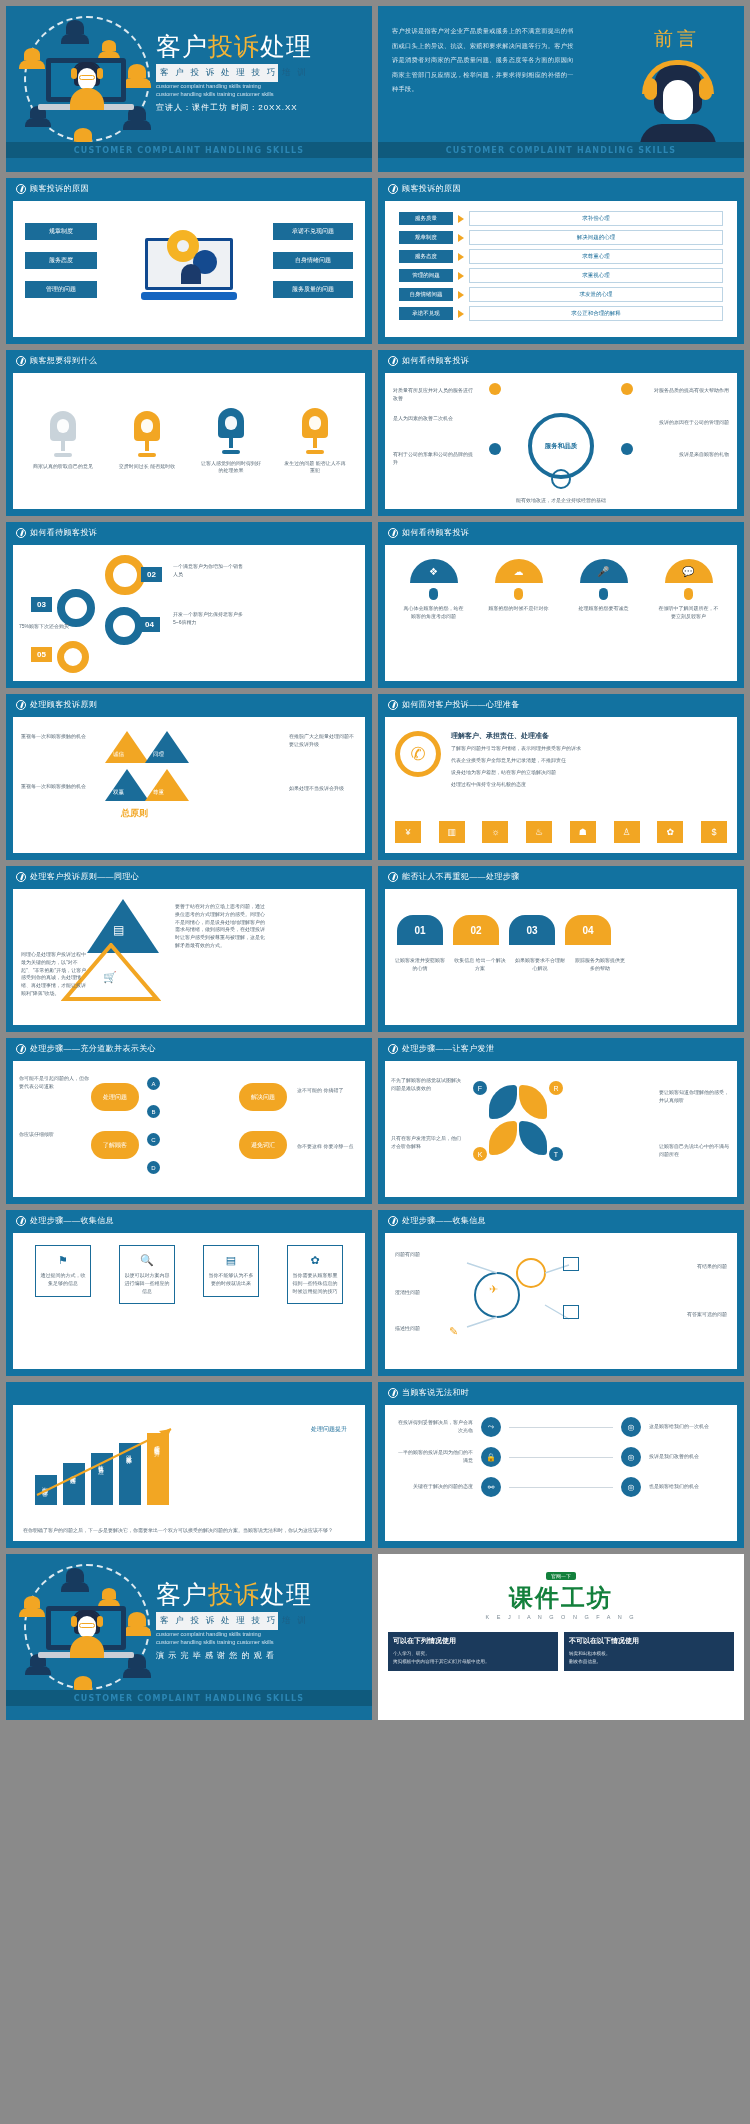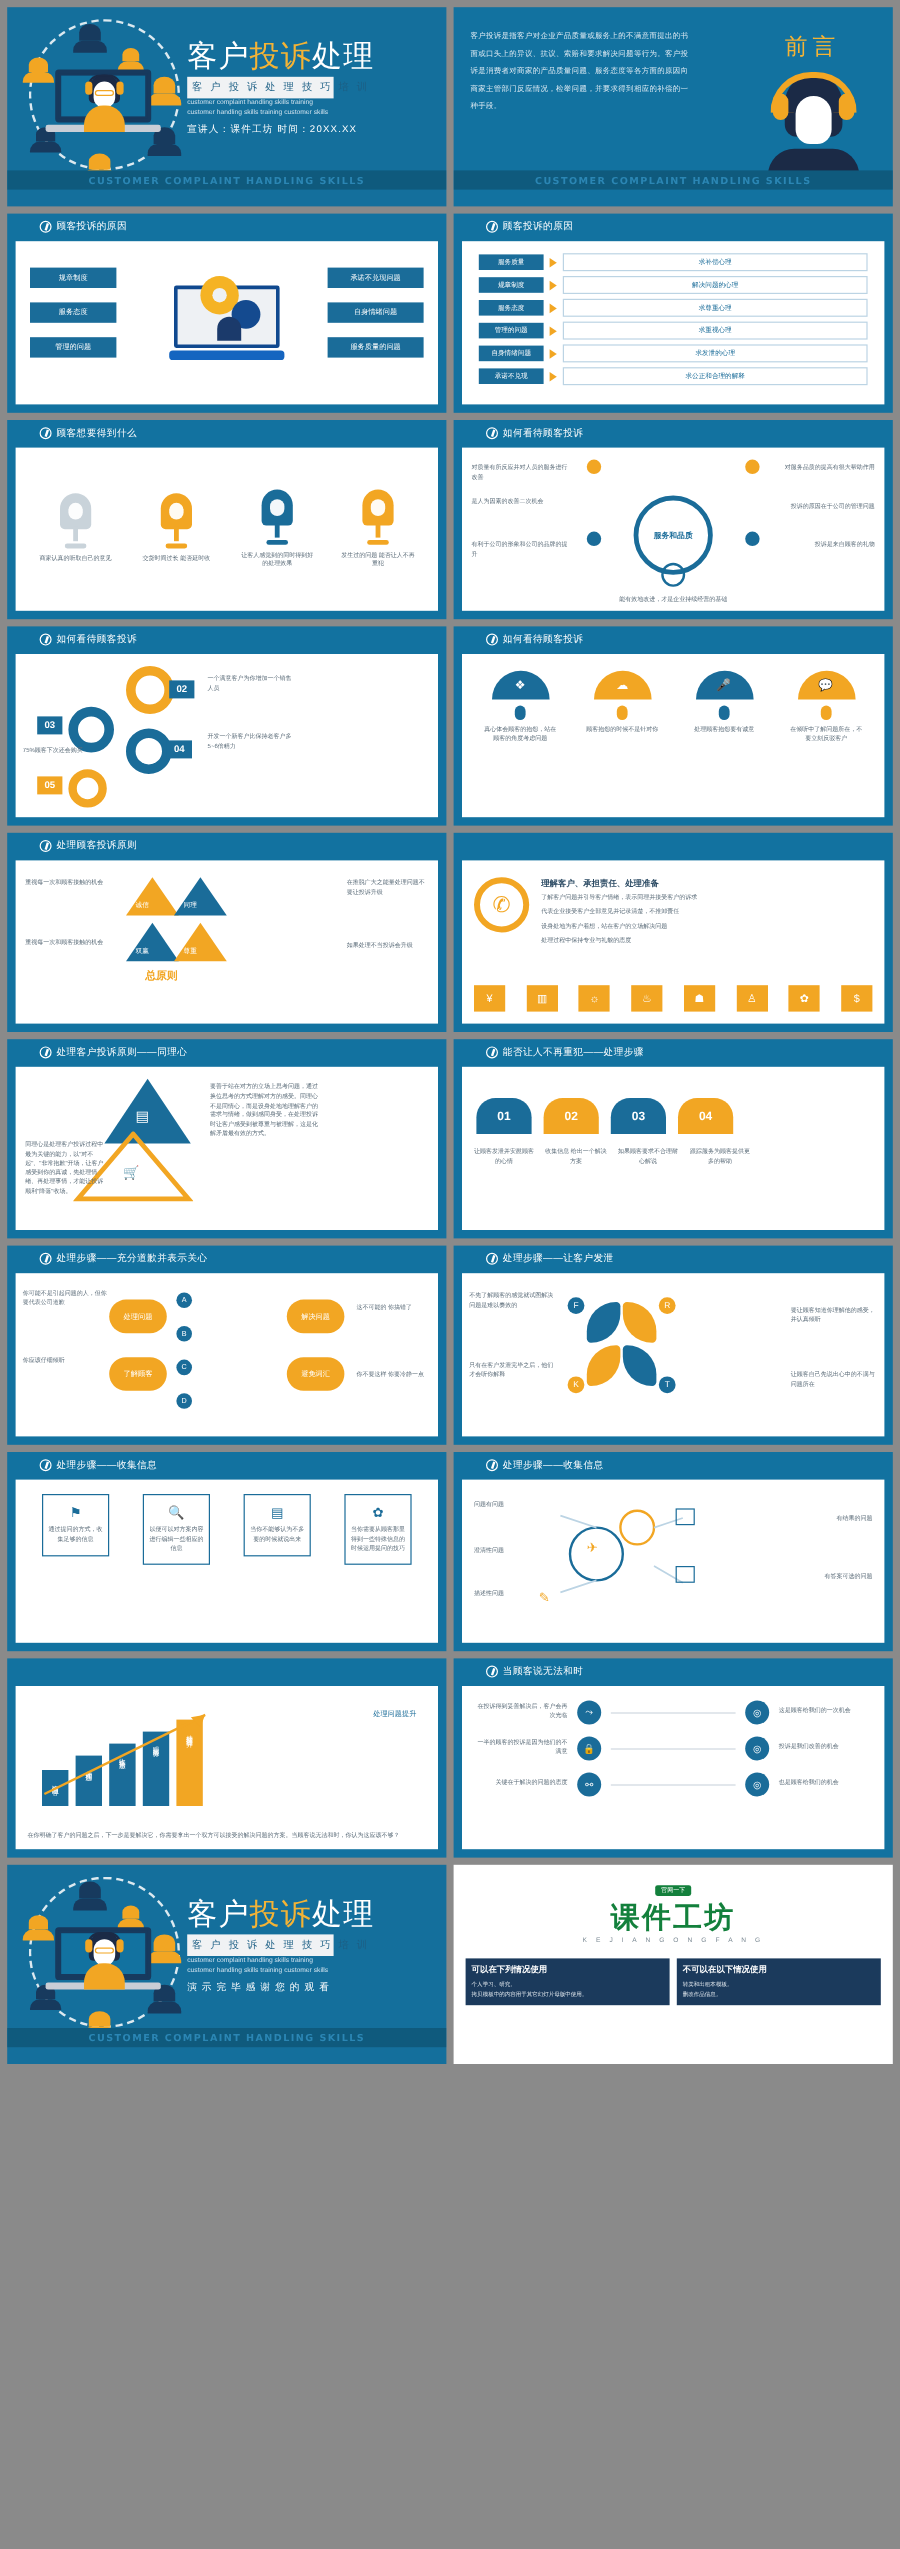--- a/index.html
+++ b/index.html
@@ -46,21 +46,21 @@
   .pf-body { position:absolute; left:14px; top:18px; width:188px; color:#dce9f2; font-size:6.2px; line-height:2.35; letter-spacing:.3px; }
   .pf-title { position:absolute; right:44px; top:20px; color:#f4b335; font-size:19px; letter-spacing:4px; }
   .pf-av { position:absolute; right:20px; top:52px; width:92px; height:96px; }
   .pf-av .hd { position:absolute; left:22px; top:4px; width:48px; height:52px; background:#1b2a46; border-radius:24px 24px 10px 10px; }
   .pf-av .fc { position:absolute; left:31px; top:22px; width:30px; height:40px; background:#fff; border-radius:15px 15px 12px 12px; }
   .pf-av .hp { position:absolute; top:20px; width:13px; height:22px; background:#f2a623; border-radius:7px; }
   .pf-av .hp.l { left:12px; } .pf-av .hp.r { right:12px; }
   .pf-av .arc { position:absolute; left:10px; top:2px; width:72px; height:34px; border:5px solid #f2a623; border-bottom:none; border-radius:36px 36px 0 0; }
   .pf-av .sh { position:absolute; left:8px; bottom:0; width:76px; height:30px; background:#1b2a46; border-radius:22px 22px 0 0; }
   
-  .shead { position:absolute; left:0; top:0; right:0; height:21px; display:flex; align-items:center; gap:4px; padding-left:10px;margin-left:17px; }
+  .shead { position:absolute; left:0; top:0; right:0; height:21px; display:flex; align-items:center; gap:4px; padding-left:10px; }
   .shead .bi { width:10px; height:10px; border:1.2px solid #fff; border-radius:50%; position:relative; flex:none; }
   .shead .bi::after { content:""; position:absolute; left:4px; top:1.5px; width:1.5px; height:6px; background:#fff; transform:rotate(18deg); }
   .shead h3 { color:#fff; font-size:8px; font-weight:normal; letter-spacing:.4px; white-space:nowrap; }
   .sbody { position:absolute; left:7px; right:7px; top:23px; bottom:7px; background:#fff; overflow:hidden; }
   
   .bluechip { background:#1a6c99; color:#fff; font-size:6px; text-align:center; padding:4px 0; }
   .gearwrap { position:absolute; left:50%; top:50%; transform:translate(-50%,-50%); }
   .lap2 { position:relative; width:96px; height:62px; }
   .lap2 .sc { position:absolute; left:4px; top:0; width:88px; height:52px; background:#eef1f4; border:3.5px solid #10498f; border-radius:2px; }
   .lap2 .bs { position:absolute; left:0; bottom:0; width:96px; height:8px; background:#1565c0; border-radius:3px; }
@@ -360,20 +360,24 @@
       <div class="tri" style="position:absolute;left:132px;top:52px;border-left:22px solid transparent;border-right:22px solid transparent;border-bottom:32px solid #f2a623;"></div>
       <span style="position:absolute;left:100px;top:34px;color:#fff;font-size:5.5px;">诚信</span>
       <span style="position:absolute;left:140px;top:34px;color:#fff;font-size:5.5px;">同理</span>
       <span style="position:absolute;left:100px;top:72px;color:#fff;font-size:5.5px;">双赢</span>
       <span style="position:absolute;left:140px;top:72px;color:#fff;font-size:5.5px;">尊重</span>
       <span style="position:absolute;left:108px;top:90px;color:#f2a623;font-size:9px;font-weight:bold;">总原则</span>
     </div>
   </div>
 
   <div class="slide">
+    <div class="shead">
+      <span class="bi"></span>
+      <h3>如何面对客户投诉——心理准备</h3>
+    </div>
     <div class="sbody">
       <div style="position:absolute;left:10px;top:14px;width:46px;height:46px;border:5px solid #f2a623;border-radius:50%;display:flex;align-items:center;justify-content:center;color:#f2a623;font-size:18px;">✆</div>
       <div style="position:absolute;left:66px;top:14px;color:#2b4a63;font-size:7px;font-weight:bold;">理解客户、承担责任、处理准备</div>
       <div style="position:absolute;left:66px;top:28px;width:180px;" class="smalltxt">了解客户问题并引导客户情绪，表示同理并接受客户的诉求</div>
       <div style="position:absolute;left:66px;top:40px;width:180px;" class="smalltxt">代表企业接受客户全部意见并记录清楚，不推卸责任</div>
       <div style="position:absolute;left:66px;top:52px;width:180px;" class="smalltxt">设身处地为客户着想，站在客户的立场解决问题</div>
       <div style="position:absolute;left:66px;top:64px;width:180px;" class="smalltxt">处理过程中保持专业与礼貌的态度</div>
       <div style="position:absolute;left:10px;bottom:10px;right:10px;display:flex;justify-content:space-between;">
         <div style="width:26px;height:22px;background:#f2a623;display:flex;align-items:center;justify-content:center;color:#fff;font-size:9px;">¥</div>
         <div style="width:26px;height:22px;background:#f2a623;display:flex;align-items:center;justify-content:center;color:#fff;font-size:9px;">▥</div>

